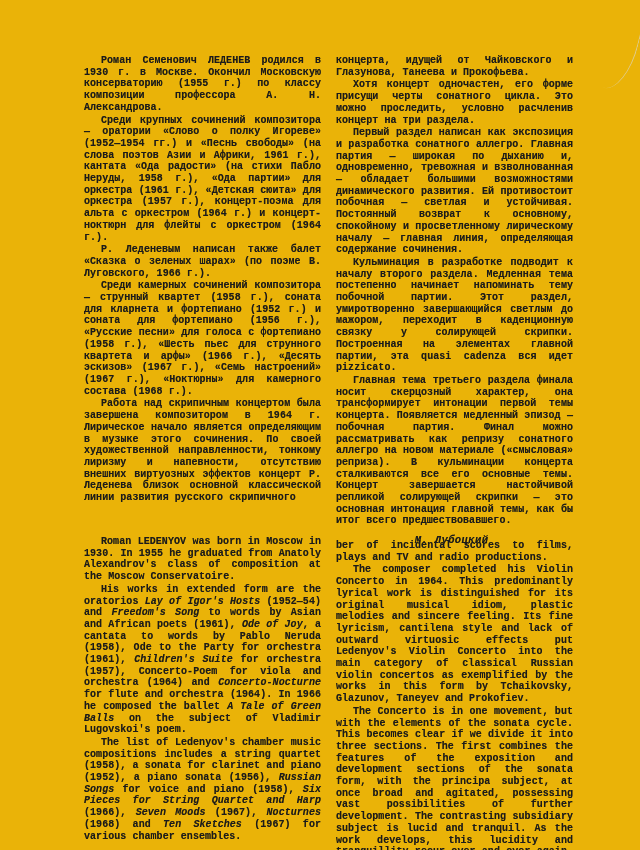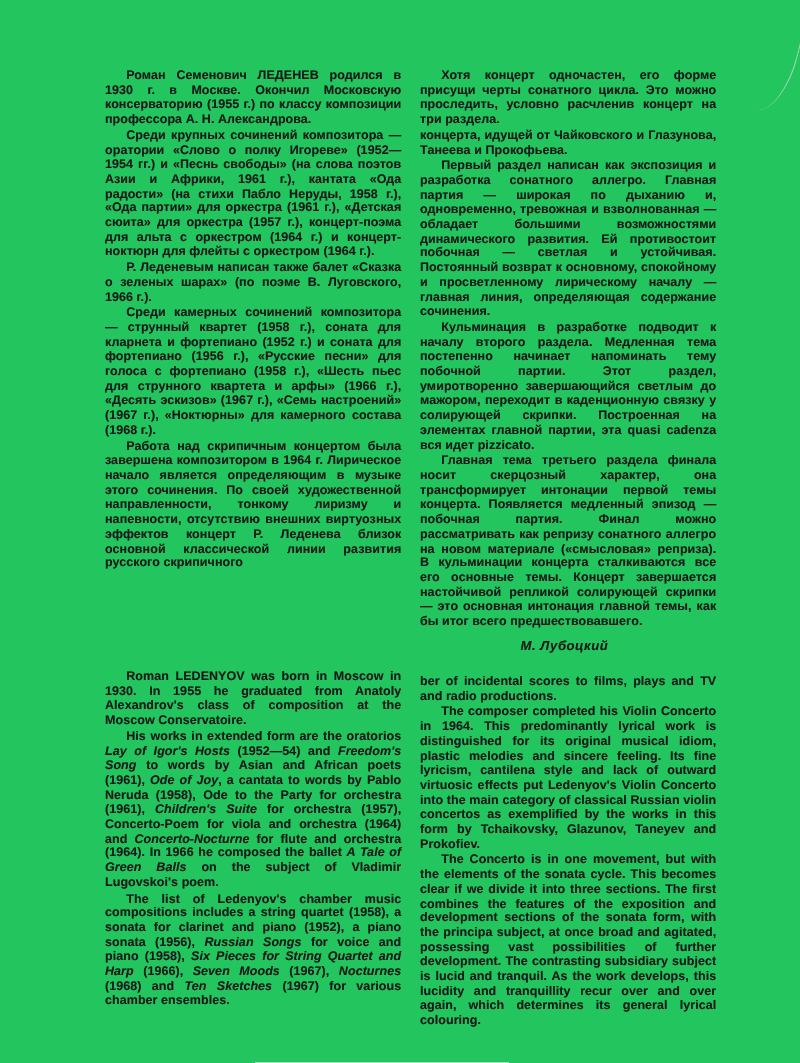--- a/index.html
+++ b/index.html
@@ -4,23 +4,23 @@
 <style>
   html, body {
     margin: 0;
     padding: 0;
     background: #ffffff;
   }
   .page {
     position: relative;
     width: 640px;
     height: 850px;
-    background: #22c55e;
+    background: #eab308;
     overflow: hidden;
-    font-family: Liberation Sans, sans-serif;
+    font-family: Liberation Mono, monospace;
     color: #1b1b1b;
   }
   .col {
     position: absolute;
     width: 237px;
     font-size: 10px;
     line-height: 11.7px;
     font-weight: 700;
     text-align: justify;
     letter-spacing: 0.05px;
@@ -66,22 +66,22 @@
   <div class="col ru-left">
       <p class="para"><span>Роман Семенович ЛЕДЕНЕВ родился в 1930 г. в Москве. Окончил Московскую консерваторию (1955 г.) по классу композиции профессора А. Н. Александрова.</span></p>
       <p class="para"><span>Среди крупных сочинений композитора — оратории «Слово о полку Игореве» (1952—1954 гг.) и «Песнь свободы» (на слова поэтов Азии и Африки, 1961 г.), кантата «Ода радости» (на стихи Пабло Неруды, 1958 г.), «Ода партии» для оркестра (1961 г.), «Детская сюита» для оркестра (1957 г.), концерт-поэма для альта с оркестром (1964 г.) и концерт-ноктюрн для флейты с оркестром (1964 г.).</span></p>
       <p class="para"><span>Р. Леденевым написан также балет «Сказка о зеленых шарах» (по поэме В. Луговского, 1966 г.).</span></p>
       <p class="para"><span>Среди камерных сочинений композитора — струнный квартет (1958 г.), соната для кларнета и фортепиано (1952 г.) и соната для фортепиано (1956 г.), «Русские песни» для голоса с фортепиано (1958 г.), «Шесть пьес для струнного квартета и арфы» (1966 г.), «Десять эскизов» (1967 г.), «Семь настроений» (1967 г.), «Ноктюрны» для камерного состава (1968 г.).</span></p>
       <p class="para"><span>Работа над скрипичным концертом была завершена композитором в 1964 г. Лирическое начало является определяющим в музыке этого сочинения. По своей художественной направленности, тонкому лиризму и напевности, отсутствию внешних виртуозных эффектов концерт Р. Леденева близок основной классической линии развития русского скрипичного</span></p>
     </div>
 
   <div class="col ru-right">
     <div>
+        <p class="para noindent"><span>концерта, идущей от Чайковского и Глазунова, Танеева и Прокофьева.</span></p>
         <p class="para"><span>Хотя концерт одночастен, его форме присущи черты сонатного цикла. Это можно проследить, условно расчленив концерт на три раздела.</span></p>
-        <p class="para noindent"><span>концерта, идущей от Чайковского и Глазунова, Танеева и Прокофьева.</span></p>
         <p class="para"><span>Первый раздел написан как экспозиция и разработка сонатного аллегро. Главная партия — широкая по дыханию и, одновременно, тревожная и взволнованная — обладает большими возможностями динамического развития. Ей противостоит побочная — светлая и устойчивая. Постоянный возврат к основному, спокойному и просветленному лирическому началу — главная линия, определяющая содержание сочинения.</span></p>
         <p class="para"><span>Кульминация в разработке подводит к началу второго раздела. Медленная тема постепенно начинает напоминать тему побочной партии. Этот раздел, умиротворенно завершающийся светлым до мажором, переходит в каденционную связку у солирующей скрипки. Построенная на элементах главной партии, эта quasi cadenza вся идет pizzicato.</span></p>
         <p class="para"><span>Главная тема третьего раздела финала носит скерцозный характер, она трансформирует интонации первой темы концерта. Появляется медленный эпизод — побочная партия. Финал можно рассматривать как репризу сонатного аллегро на новом материале («смысловая» реприза). В кульминации концерта сталкиваются все его основные темы. Концерт завершается настойчивой репликой солирующей скрипки — это основная интонация главной темы, как бы итог всего предшествовавшего.</span></p>
       </div>
     <div class="signature">М. Лубоцкий</div>
   </div>
 
   <div class="col en-left">
       <p class="para"><span>Roman LEDENYOV was born in Moscow in 1930. In 1955 he graduated from Anatoly Alexandrov's class of composition at the Moscow Conservatoire.</span></p>
       <p class="para"><span>His works in extended form are the oratorios </span><span class="it">Lay of Igor's Hosts</span><span> (1952—54) and </span><span class="it">Freedom's Song</span><span> to words by Asian and African poets (1961), </span><span class="it">Ode of Joy</span><span>, a cantata to words by Pablo Neruda (1958), Ode to the Party for orchestra (1961), </span><span class="it">Children's Suite</span><span> for orchestra (1957), Concerto-Poem for viola and orchestra (1964) and </span><span class="it">Concerto-Nocturne</span><span> for flute and orchestra (1964). In 1966 he composed the ballet </span><span class="it">A Tale of Green Balls</span><span> on the subject of Vladimir Lugovskoi's poem.</span></p>

